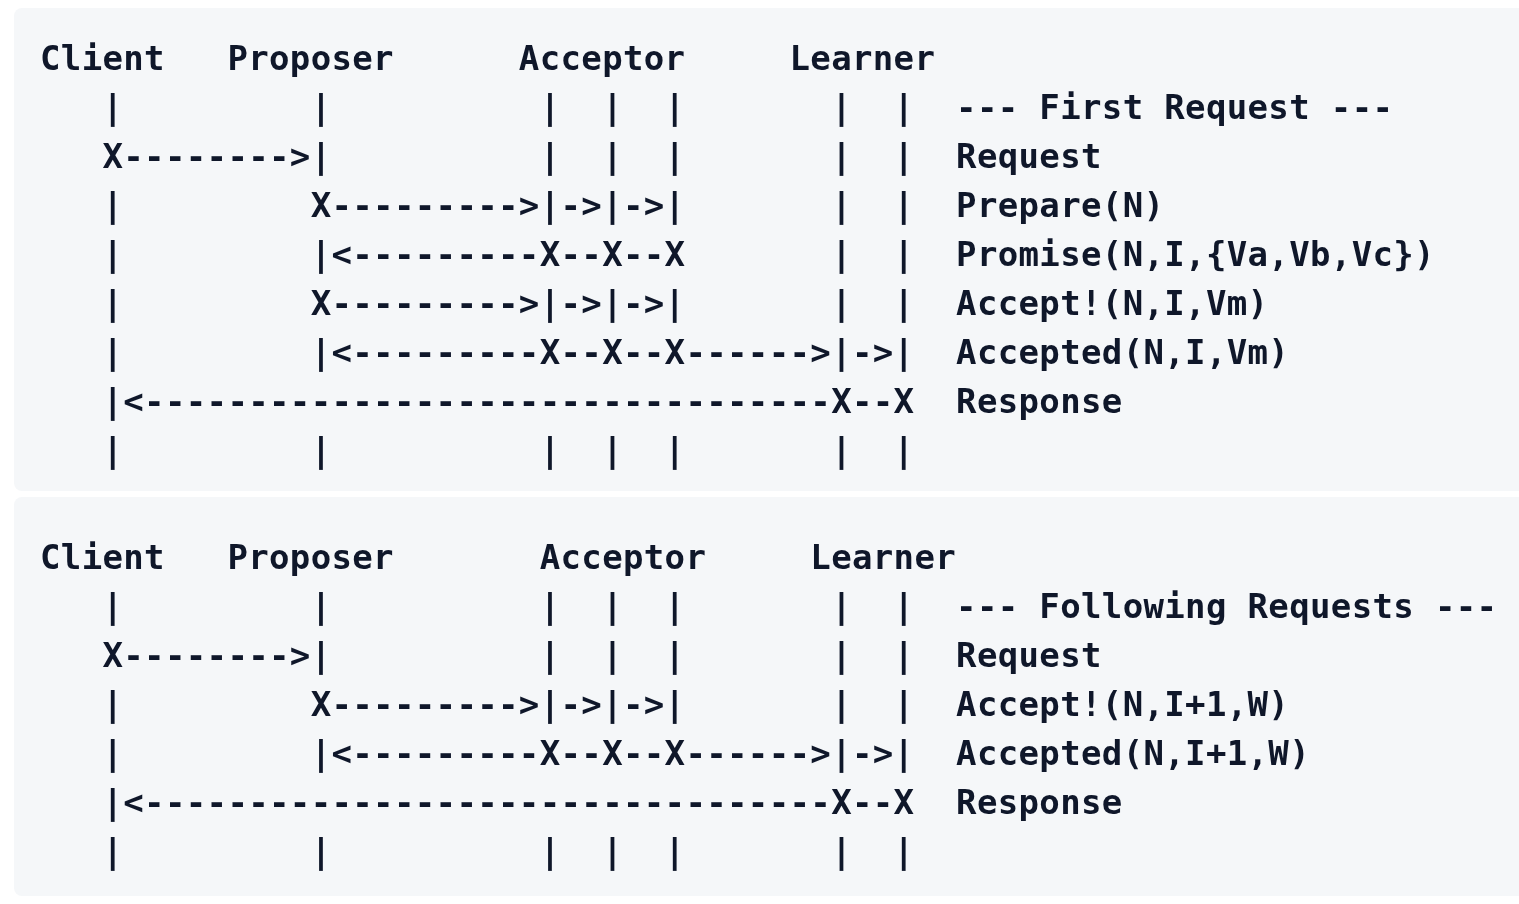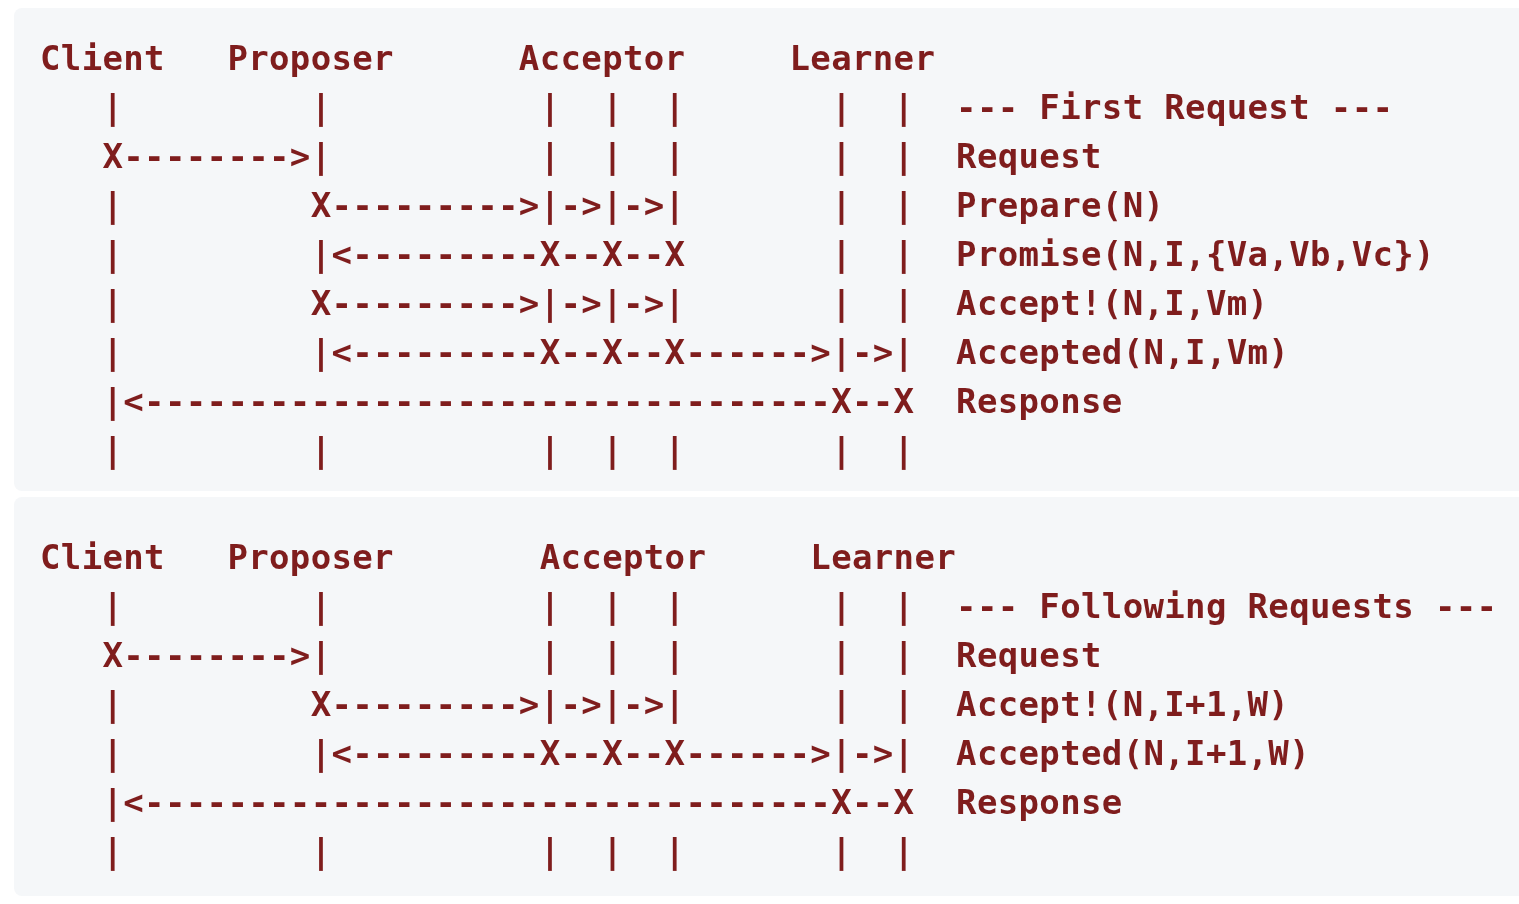--- a/index.html
+++ b/index.html
@@ -18,21 +18,21 @@
     left: 14px;
     top: 8px;
     right: 0;
     bottom: 8px;
     display: flex;
     flex-direction: column;
   }
   pre.ascii-block {
     margin: 0;
     background: #f5f7f9;
-    color: #7f1d1d;
+    color: #0f172a;
     font-family: "DejaVu Sans Mono", "Liberation Mono", monospace;
     font-size: 34px;
     line-height: 49px;
     font-weight: 600;
     letter-spacing: 0.35px;
     white-space: pre;
     overflow: hidden;
     border-radius: 8px 0 0 8px;
   }
   #diagram-first {

